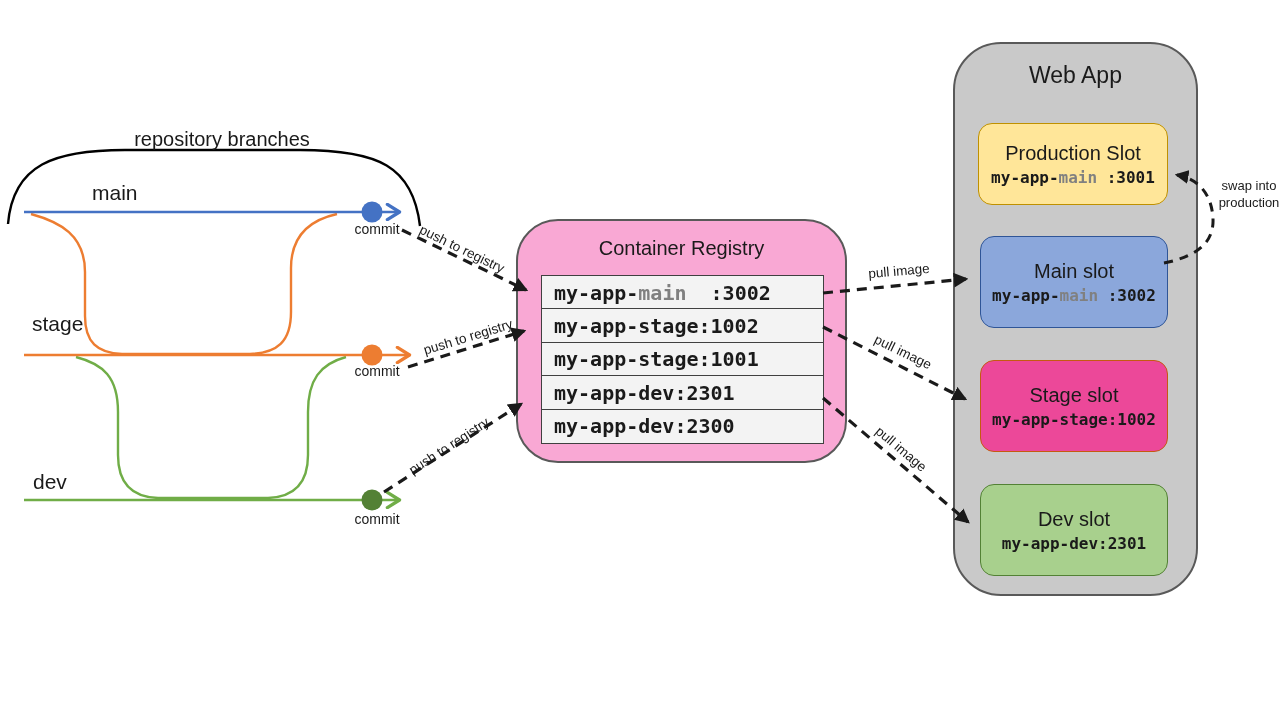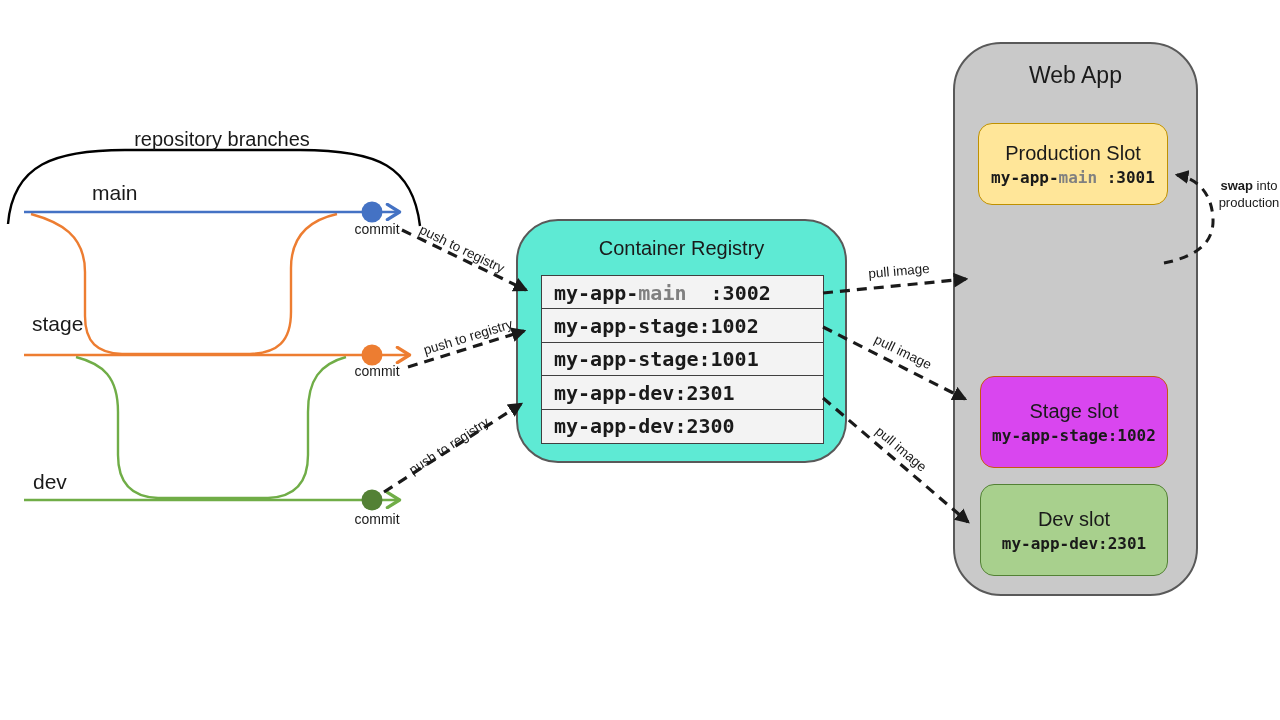--- a/index.html
+++ b/index.html
@@ -7,21 +7,21 @@
   body { font-family: "Liberation Sans", sans-serif; color: #1a1a1a; }
   .canvas {
     position: relative; width: 1280px; height: 720px;
     background: #ffffff; overflow: hidden;
   }
   svg.overlay { position: absolute; left: 0; top: 0; z-index: 5; pointer-events: none; }
 
   
   .registry-box {
     position: absolute; left: 516px; top: 219px; width: 331px; height: 244px;
-    background: #5eead4; border: 2px solid #595959; border-radius: 42px; z-index: 1;
+    background: #f9a8d4; border: 2px solid #595959; border-radius: 42px; z-index: 1;
   }
   .registry-title {
     position: absolute; left: 0; top: 16px; width: 100%;
     text-align: center; font-size: 20px; color: #1a1a1a;
   }
   .registry-table { position: absolute; left: 23px; top: 54px; width: 283px; }
   .reg-row {
     width: 283px; height: 35px; margin-top: -1.6px;
     background: #F3F3F3; border: 1.6px solid #404040;
     display: flex; align-items: center; padding-left: 12px;
@@ -60,21 +60,21 @@
                  transform: translate(-50%, -50%); white-space: nowrap; }
   .commit-label { position: absolute; z-index: 6; font-size: 14px; color: #1a1a1a;
                   transform: translate(-50%, 0); white-space: nowrap; text-align: right; }
 
   
   .rlabel { position: absolute; z-index: 6; font-size: 13.5px; color: #1a1a1a;
             white-space: nowrap; transform: translate(-50%, -50%) rotate(var(--r)); }
 
   .swap-label { position: absolute; left: 1216px; top: 177px; width: 66px; z-index: 6;
                 font-size: 13px; line-height: 17px; text-align: center; color: #1a1a1a; }
-  .swap-label b { font-weight: 700; }
+  .swap-label b { font-weight: 400; }
 </style>
 </head>
 <body>
 
 <div class="canvas">
 
   <div class="registry-box">
     <div class="registry-title">Container Registry</div>
     <div class="registry-table">
       <div class="reg-row"><span>my-app-</span><span class="gray-branch">main</span><span>  :3002</span></div>
@@ -87,22 +87,26 @@
 
   <div class="webapp-box">
     <div class="webapp-title">Web App</div>
   </div>
 
   <div class="slot slot-prod" style="background-color: rgb(255, 230, 153); border-color: rgb(191, 144, 0);">
     <div class="slot-title">Production Slot</div>
     <div class="slot-image"><span>my-app-</span><span class="gray-branch">main</span><span> :3001</span></div>
   </div>
 
+  <div class="slot slot-main" style="background-color: rgb(139, 167, 219); border-color: rgb(47, 85, 151);">
+    <div class="slot-title">Main slot</div>
+    <div class="slot-image"><span>my-app-</span><span class="gray-branch">main</span><span> :3002</span></div>
+  </div>
 
-  <div class="slot slot-stage" style="background-color: #d946ef; border-color: rgb(197, 90, 17); margin-top: 16px;">
+  <div class="slot slot-stage" style="background-color: #ec4899; border-color: rgb(197, 90, 17);">
     <div class="slot-title">Stage slot</div>
     <div class="slot-image"><span>my-app-stage:1002</span></div>
   </div>
 
   <div class="slot slot-dev" style="background-color: rgb(168, 208, 141); border-color: rgb(83, 129, 53);">
     <div class="slot-title">Dev slot</div>
     <div class="slot-image"><span>my-app-dev:2301</span></div>
   </div>
 
   <svg class="overlay" width="1280" height="720" viewBox="0 0 1280 720">

